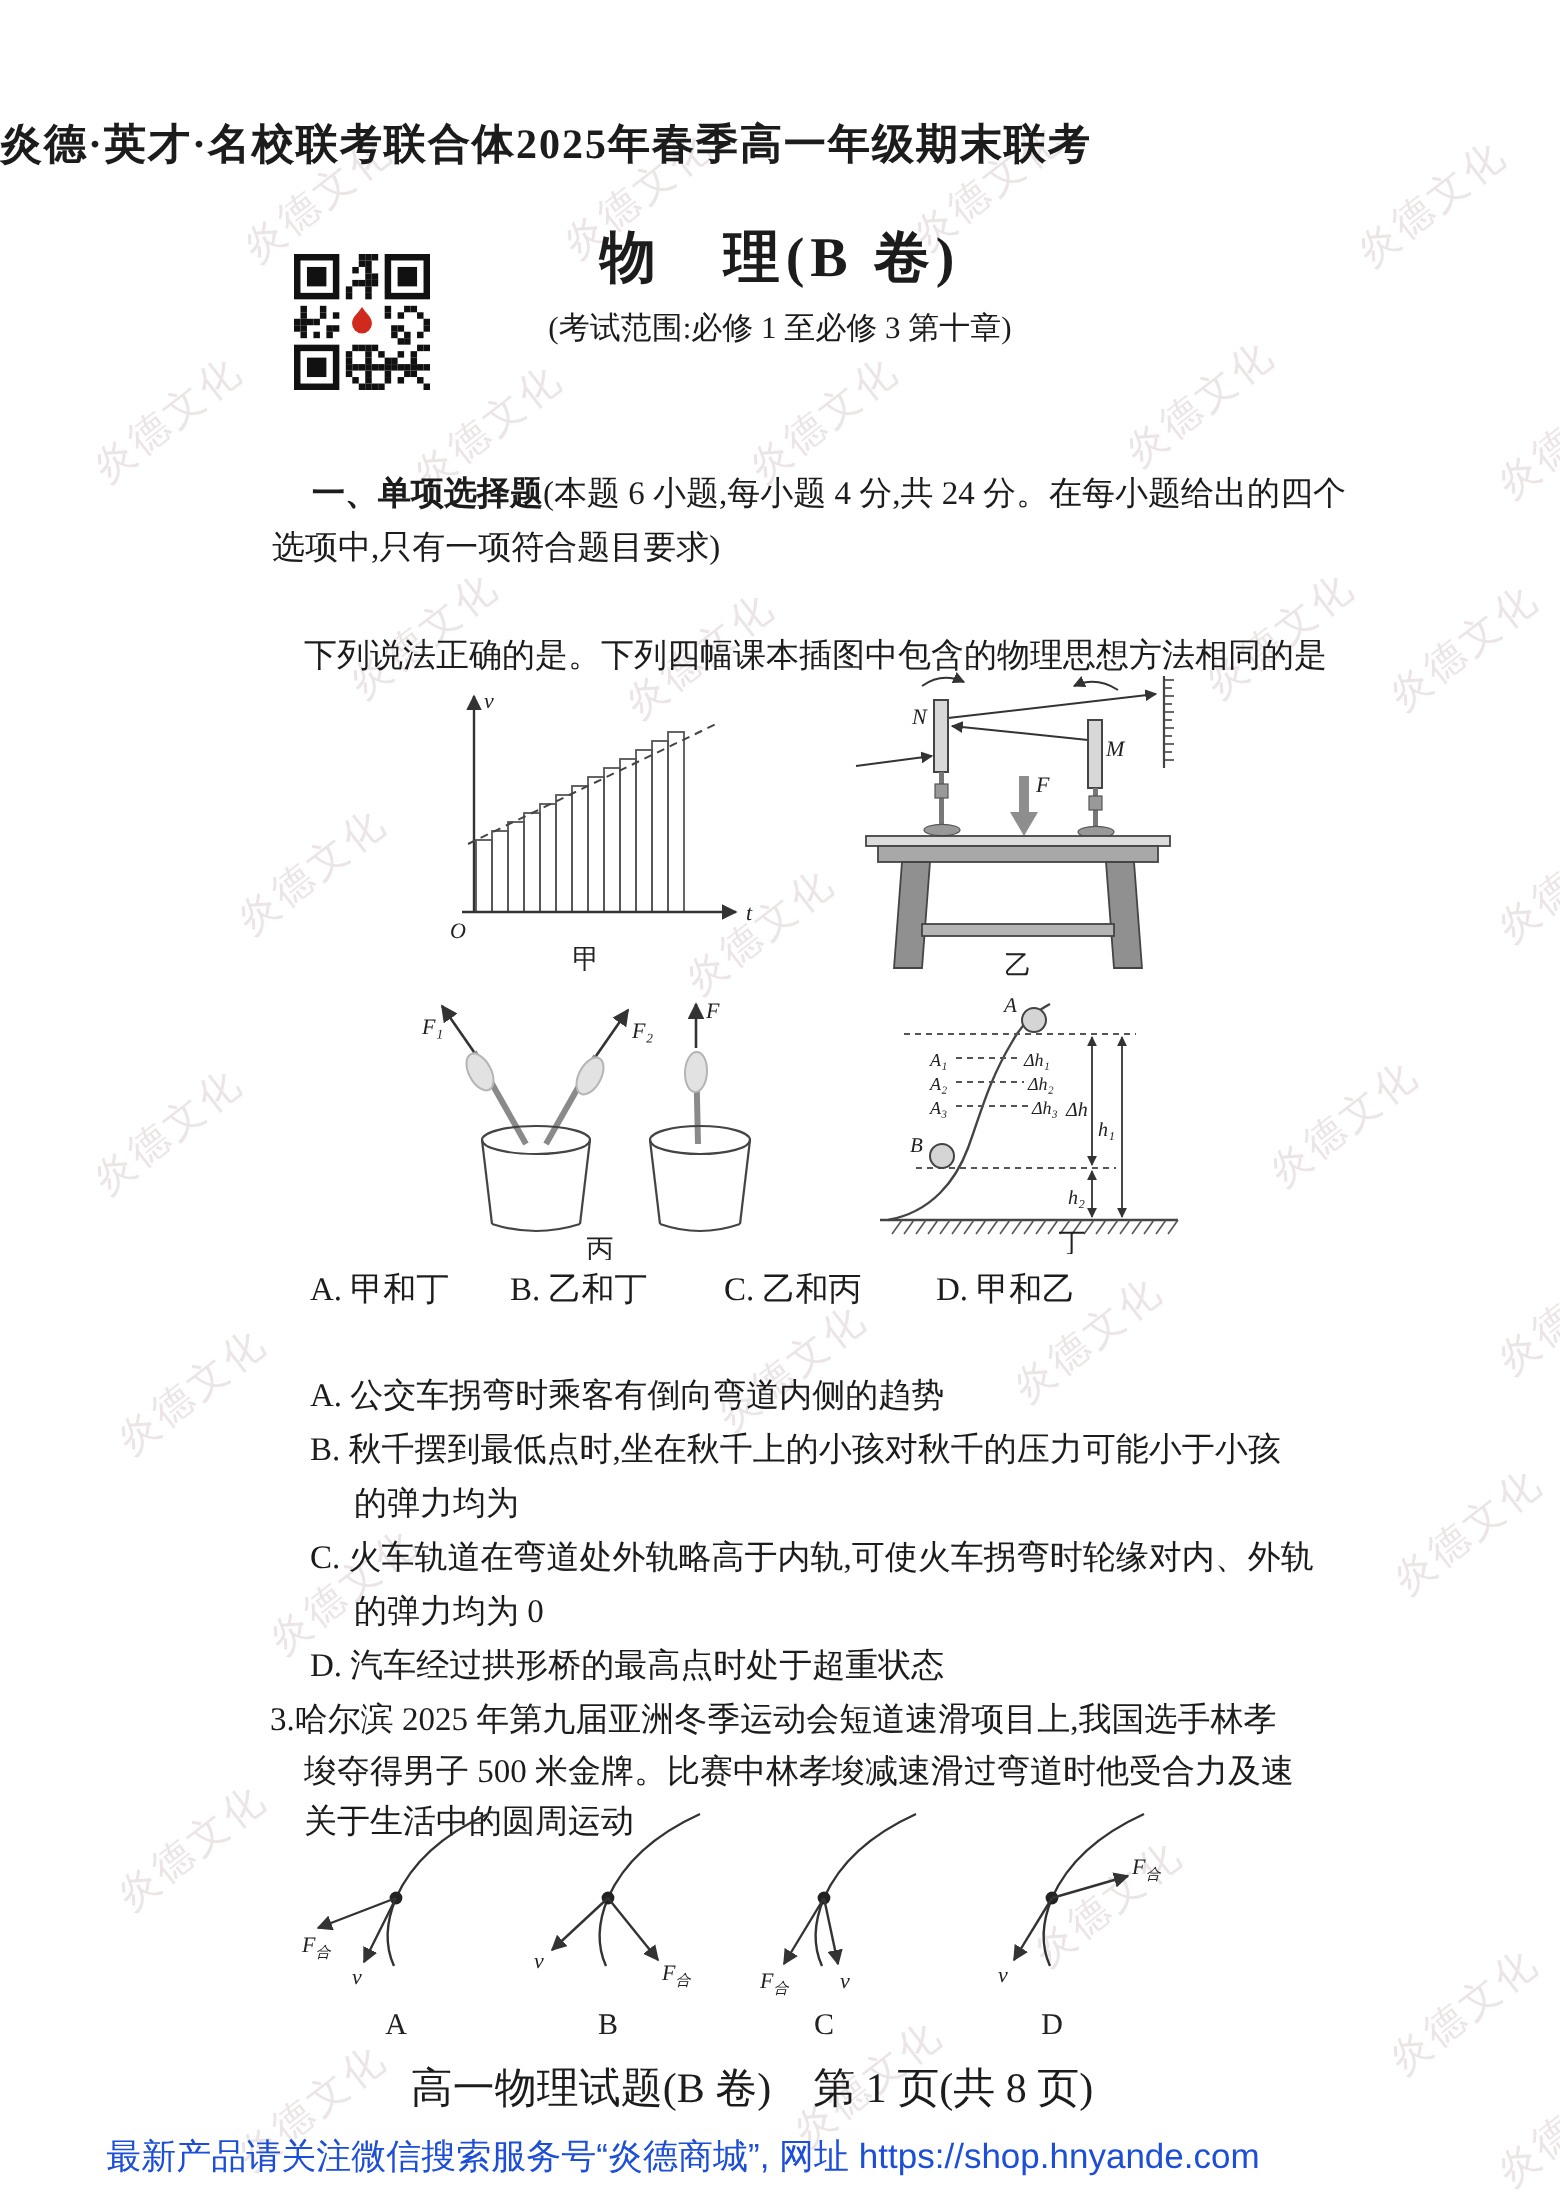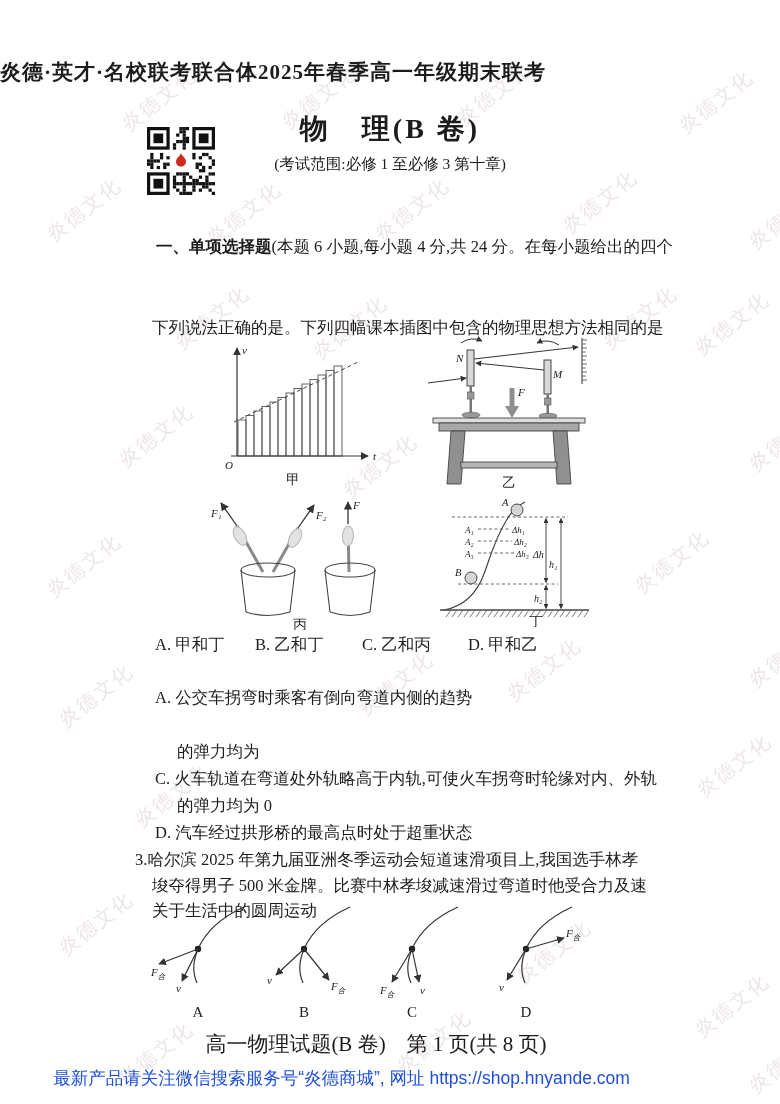--- a/index.html
+++ b/index.html
@@ -174,20 +174,21 @@
     <circle cx="31.5" cy="31.5" r="7" fill="#fff"></circle>
     <path d="M31.5 24.5c2.2 3.4 4.6 4.6 4.6 7.7a4.6 4.6 0 1 1-9.2 0c0-3.1 2.4-4.3 4.6-7.7z" fill="#cf2a1d"></path>
   </svg>
 
   <div class="abs title">物　理(B 卷)</div>
   <div class="abs scope">(考试范围:必修 1 至必修 3 第十章)</div>
 
   <div class="abs bodyline" style="left:136px;top:236px">
     <span class="bold">一、单项选择题</span><span>(本题 6 小题,每小题 4 分,共 24 分。在每小题给出的四个</span>
   </div>
+  <div class="abs bodyline" style="left:136px;top:263px">选项中,只有一项符合题目要求)</div>
 
   <div class="abs bodyline" style="left:152px;top:317px">下列说法正确的是。下列四幅课本插图中包含的物理思想方法相同的是</div>
 
   <svg class="abs" style="left:205px;top:336px" width="175" height="150" viewBox="0 0 175 150">
     <defs>
         <marker id="arr-jia" viewBox="0 0 10 10" refX="9" refY="5" markerWidth="6.5" markerHeight="6.5" orient="auto-start-reverse">
           <path d="M0 0L10 5L0 10z" fill="#333"></path>
         </marker>
       </defs>
     <g id="jia-bars">
@@ -327,20 +328,21 @@
   </svg>
 
   <div class="abs bodyline opt4" style="left:0;top:634px">
     <span style="left:155px">A. 甲和丁</span>
     <span style="left:255px">B. 乙和丁</span>
     <span style="left:362px">C. 乙和丙</span>
     <span style="left:468px">D. 甲和乙</span>
   </div>
 
   <div class="abs bodyline" style="left:155px;top:687px">A. 公交车拐弯时乘客有倒向弯道内侧的趋势</div>
+  <div class="abs bodyline" style="left:155px;top:714px">B. 秋千摆到最低点时,坐在秋千上的小孩对秋千的压力可能小于小孩</div>
   <div class="abs bodyline" style="left:177px;top:741px">的弹力均为</div>
   <div class="abs bodyline" style="left:155px;top:768px">C. 火车轨道在弯道处外轨略高于内轨,可使火车拐弯时轮缘对内、外轨</div>
   <div class="abs bodyline" style="left:177px;top:795px">的弹力均为 0</div>
   <div class="abs bodyline" style="left:155px;top:822px">D. 汽车经过拱形桥的最高点时处于超重状态</div>
 
   <div class="abs bodyline" style="left:135px;top:849px">
     <span>3.</span><span>哈尔滨 2025 年第九届亚洲冬季运动会短道速滑项目上,我国选手林孝</span>
   </div>
   <div class="abs bodyline" style="left:152px;top:875px">埈夺得男子 500 米金牌。比赛中林孝埈减速滑过弯道时他受合力及速</div>
   <div class="abs bodyline" style="left:152px;top:900px">关于生活中的圆周运动</div>

